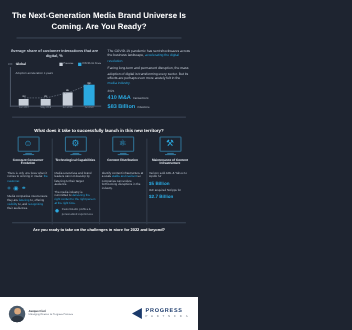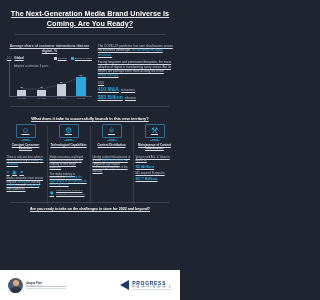--- a/index.html
+++ b/index.html
@@ -3,21 +3,21 @@
 <meta charset="utf-8">
 <style>
   * { margin:0; padding:0; box-sizing:border-box; }
   html,body { width:180px; height:300px; }
   body {
     background:#1e2430;
     font-family:"Liberation Sans", sans-serif;
     color:#d7dde6;
     overflow:hidden;
   }
-  .page { width:180px; height:300px; position:relative; display:flex; flex-direction:column;text-decoration:underline; }
+  .page { width:180px; height:300px; position:relative; display:flex; flex-direction:column; }
 
   
   .hero { padding:9px 10px 4px; text-align:center; }
   .hero h1 {
     font-size:7.2px; line-height:9.5px; font-weight:600; color:#ffffff;
     letter-spacing:.05px;
   }
   .hero-rule { width:150px; height:1px; background:#3a4454; margin:6px auto 0; }
 
   

